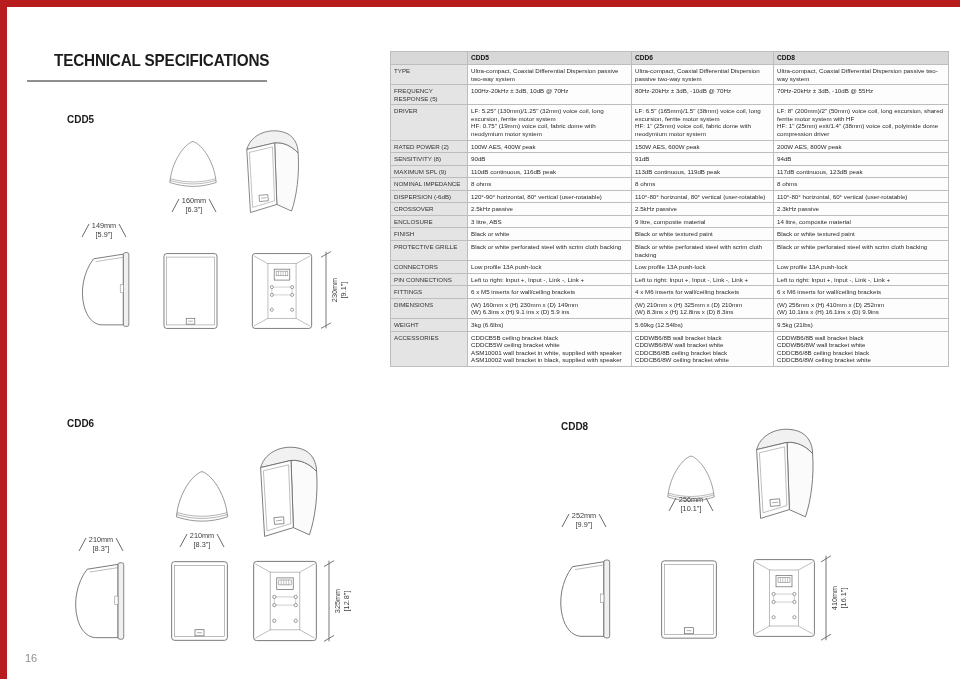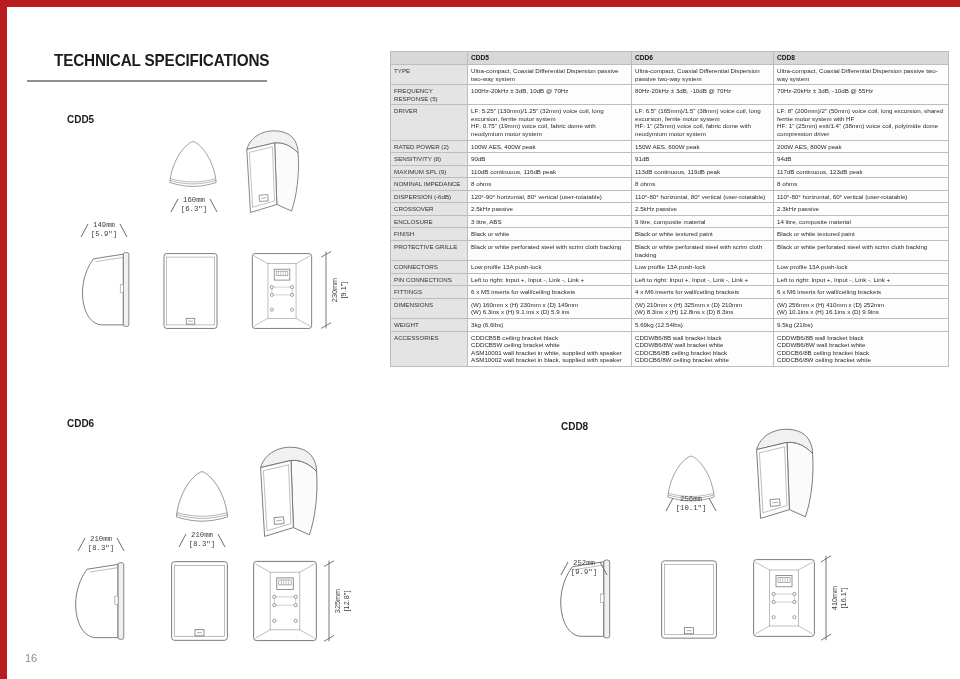--- a/index.html
+++ b/index.html
@@ -19,21 +19,21 @@
              font-size:6.2px;line-height:1.22;color:#2a2a2a;}
   table.spec th,table.spec td{border:1px solid #bdbdbd;padding:2px 3px;vertical-align:top;text-align:left;
              overflow:hidden;white-space:pre-line;}
   table.spec th{background:#d8d8d8;font-size:6.6px;font-weight:bold;color:#111;}
   table.spec td.lbl{background:#e4e4e4;color:#333;}
   table.spec td.val{background:#fdfdfd;}
 
   
   .draw{position:absolute;}
   .dim{position:absolute;display:flex;align-items:flex-start;justify-content:center;gap:2px;}
-  .dim .dtxt{font-size:7.3px;line-height:1.25;color:#3d3d3d;text-align:center;white-space:nowrap;font-family:Liberation Mono, monospace;}
+  .dim .dtxt{font-size:7.3px;line-height:1.25;color:#3d3d3d;text-align:center;white-space:nowrap;}
   .dim svg.tick{margin-top:2px;flex:none;}
   .vdim{position:absolute;}
   .vdim .vline{position:absolute;left:0;top:0;}
   .vrot{position:absolute;left:9px;top:0;width:22px;}
   .vrot .inner{position:absolute;top:50%;left:50%;transform:translate(-50%,-50%) rotate(-90deg);
                font-size:7.3px;line-height:1.25;color:#3d3d3d;text-align:center;white-space:nowrap;}
 
   .pagenum{position:absolute;left:18px;top:645px;font-size:11px;color:#8e8e8e;}
 </style>
 </head>
@@ -370,21 +370,21 @@
       </svg>
     <div class="dtxt">
         <div>256mm</div>
         <div>[10.1"]</div>
       </div>
     <svg class="tick" width="9" height="15">
         <line x1="8" y1="14" x2="1" y2="1" stroke="#6b6b6b"></line>
       </svg>
   </div>
 
-  <div class="dim" style="left:536px;top:552px;width:82px">
+  <div class="dim" style="left:536px;top:504px;width:82px">
     <svg class="tick" width="9" height="15">
         <line x1="1" y1="14" x2="8" y2="1" stroke="#6b6b6b"></line>
       </svg>
     <div class="dtxt">
         <div>252mm</div>
         <div>[9.9"]</div>
       </div>
     <svg class="tick" width="9" height="15">
         <line x1="8" y1="14" x2="1" y2="1" stroke="#6b6b6b"></line>
       </svg>

